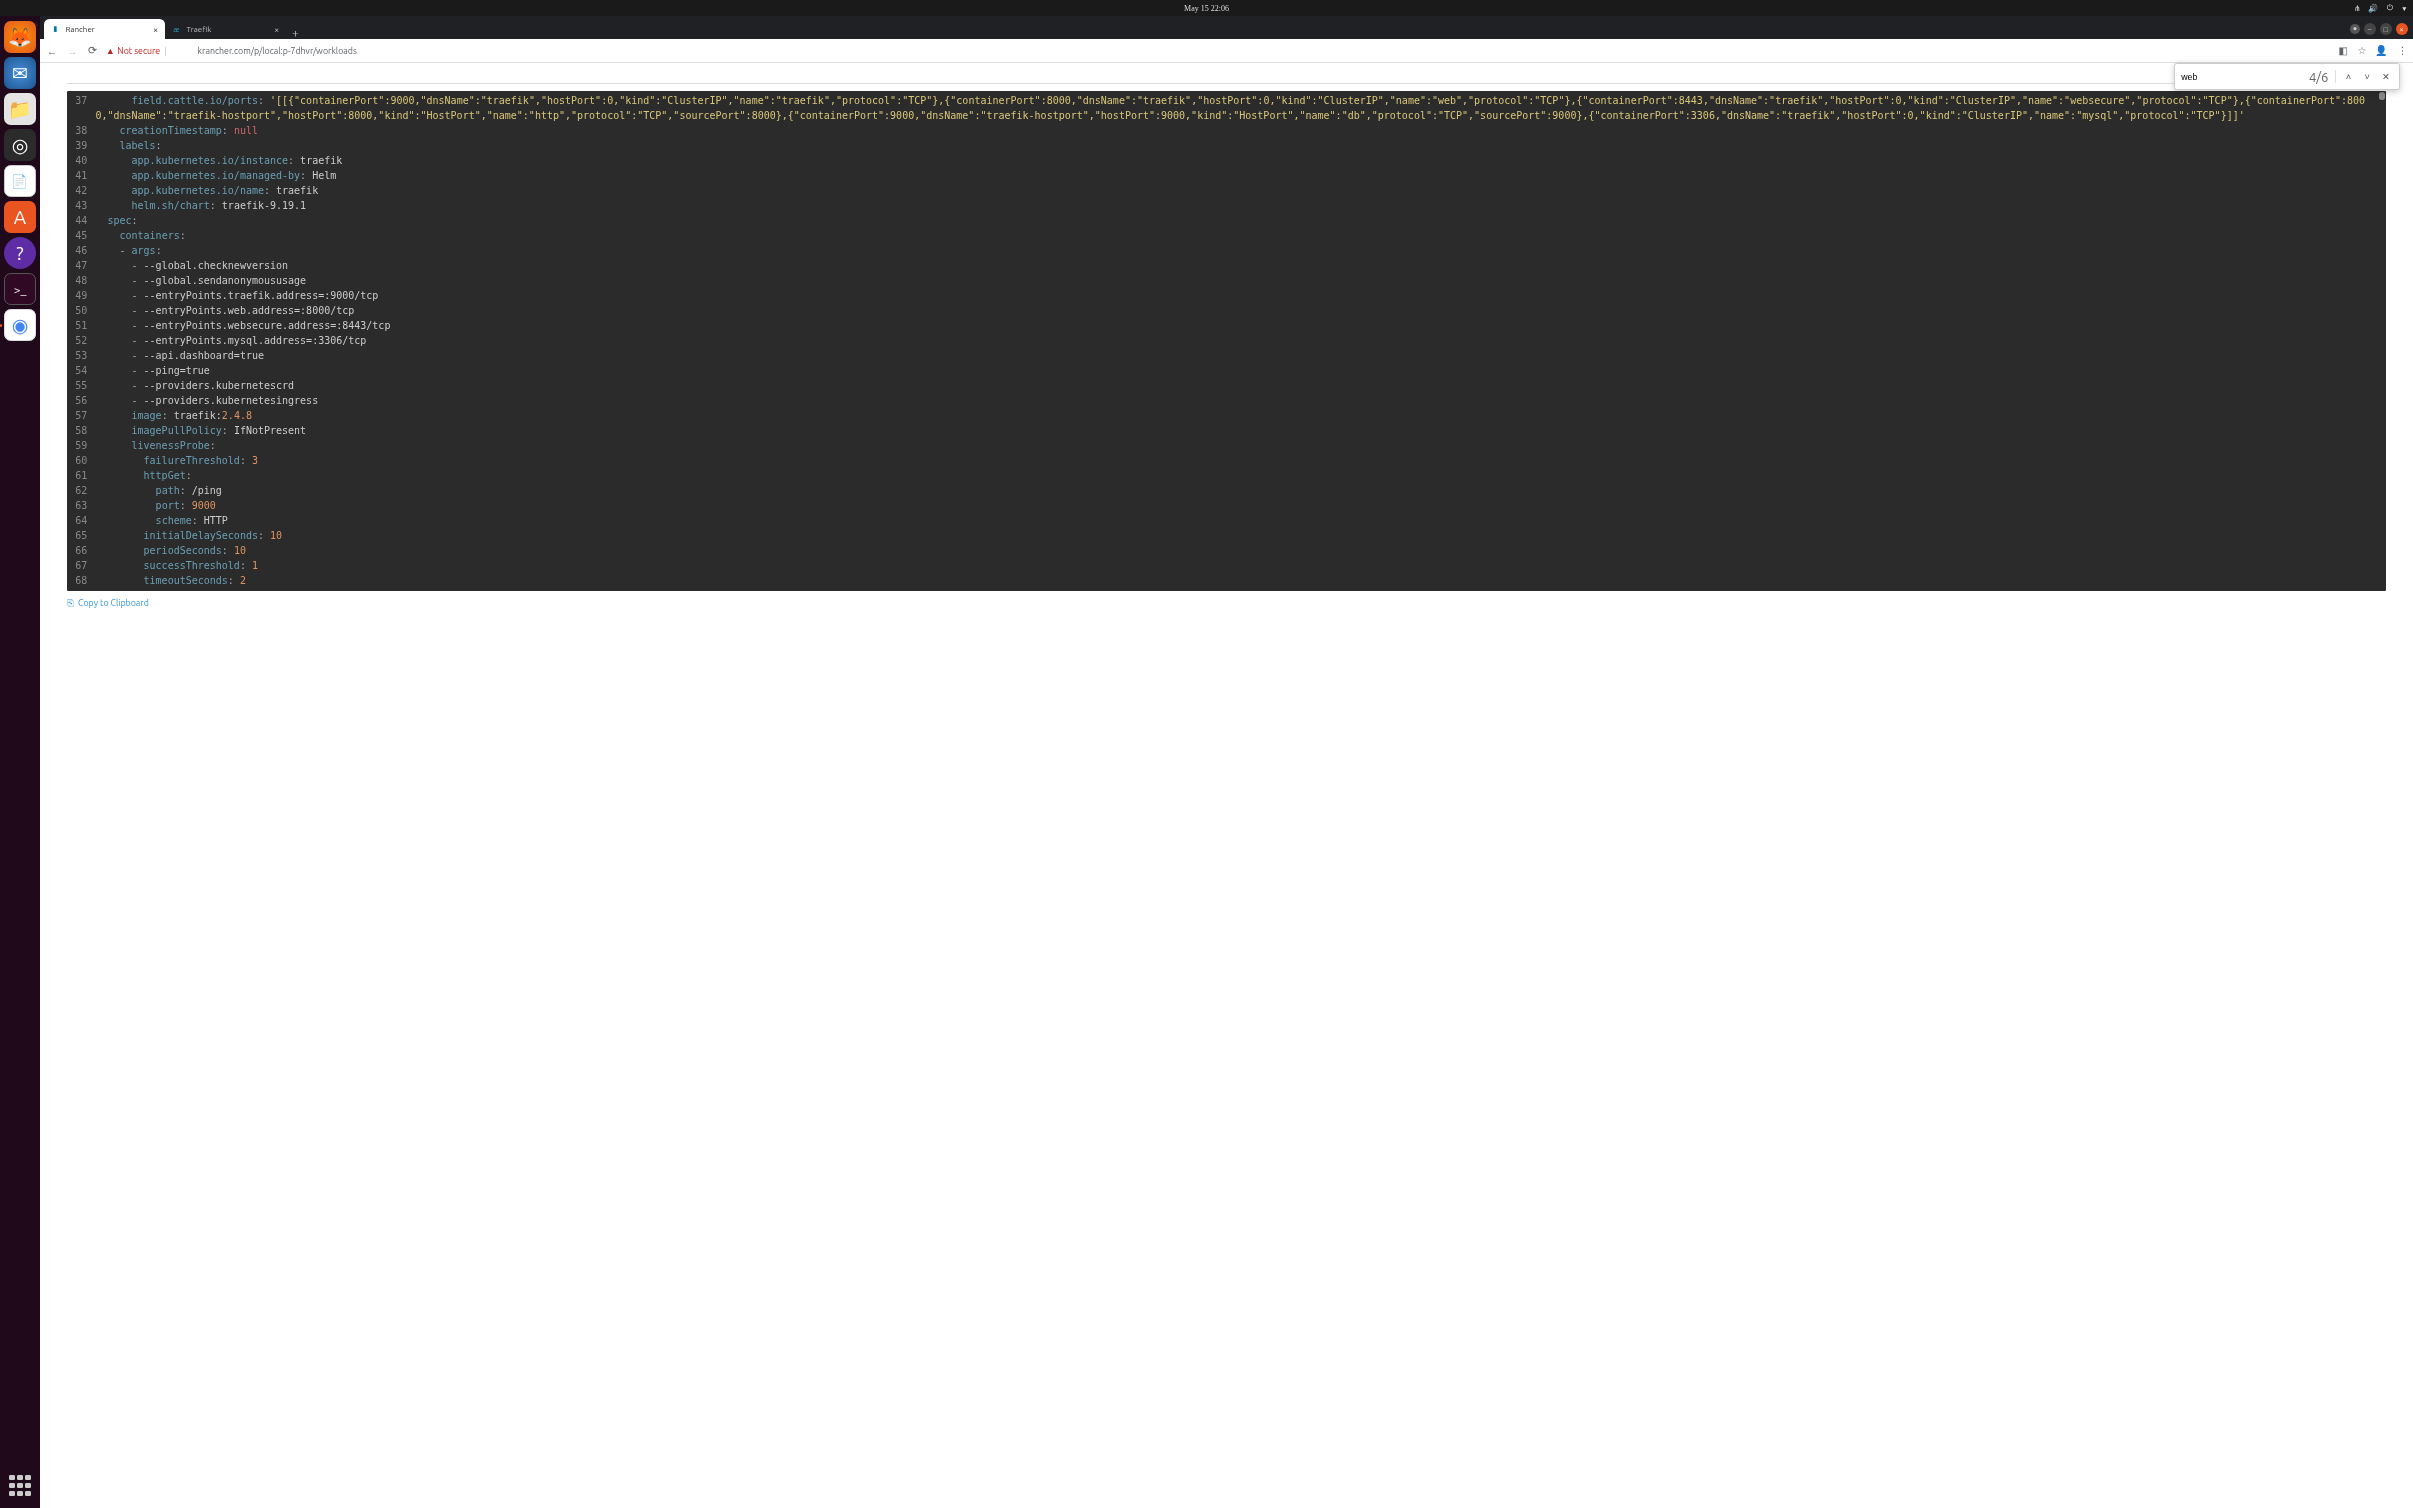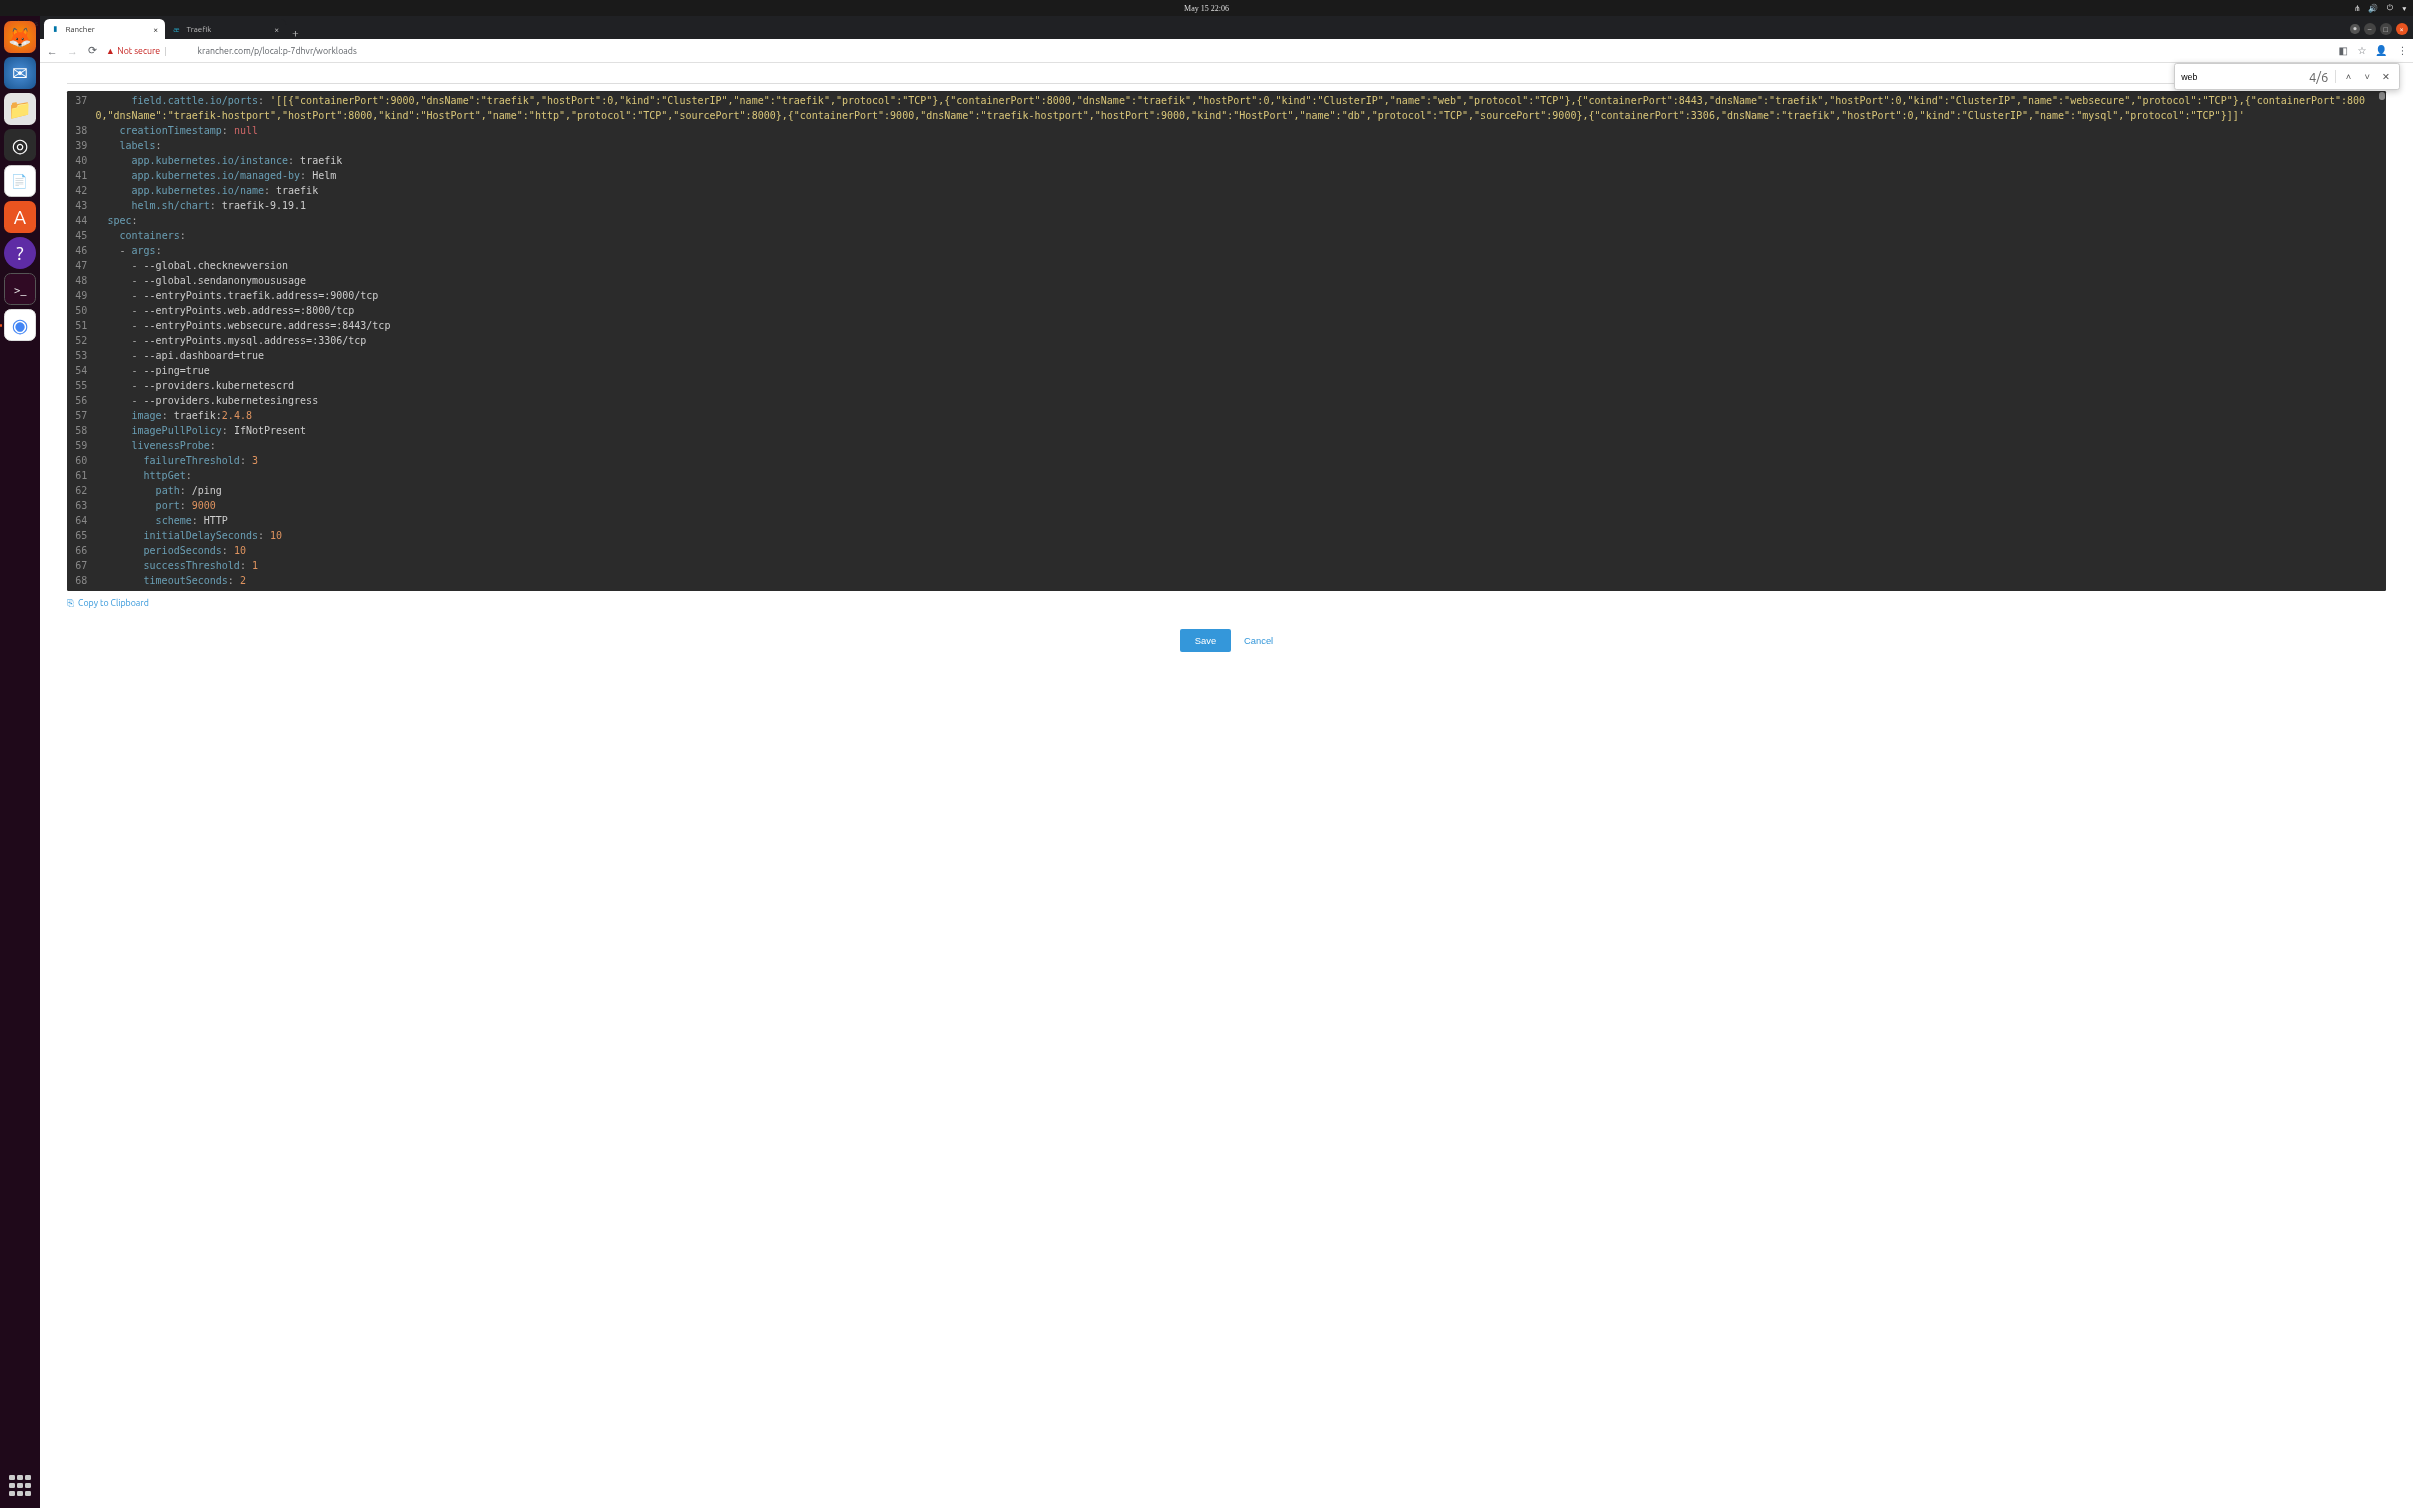--- a/index.html
+++ b/index.html
@@ -193,20 +193,16 @@
     <div class="editor-wrap">
       <div class="editor-scrollbar"></div>
       <div class="editor" id="editor"><div class="line"><span class="gutter">37</span><span class="code" style="white-space: pre-wrap;">      <span class="k-key">field.cattle.io/ports</span><span class="k-punc">: </span><span class="k-str">'[[{"containerPort":9000,"dnsName":"traefik","hostPort":0,"kind":"ClusterIP","name":"traefik","protocol":"TCP"},{"containerPort":8000,"dnsName":"traefik","hostPort":0,"kind":"ClusterIP","name":"web","protocol":"TCP"},{"containerPort":8443,"dnsName":"traefik","hostPort":0,"kind":"ClusterIP","name":"websecure","protocol":"TCP"},{"containerPort":8000,"dnsName":"traefik-hostport","hostPort":8000,"kind":"HostPort","name":"http","protocol":"TCP","sourcePort":8000},{"containerPort":9000,"dnsName":"traefik-hostport","hostPort":9000,"kind":"HostPort","name":"db","protocol":"TCP","sourcePort":9000},{"containerPort":3306,"dnsName":"traefik","hostPort":0,"kind":"ClusterIP","name":"mysql","protocol":"TCP"}]]'</span></span></div><div class="line"><span class="gutter">38</span><span class="code">    <span class="k-key">creationTimestamp</span><span class="k-punc">:</span> <span class="k-null">null</span></span></div><div class="line"><span class="gutter">39</span><span class="code">    <span class="k-key">labels</span><span class="k-punc">:</span></span></div><div class="line"><span class="gutter">40</span><span class="code">      <span class="k-key">app.kubernetes.io/instance</span><span class="k-punc">:</span> traefik</span></div><div class="line"><span class="gutter">41</span><span class="code">      <span class="k-key">app.kubernetes.io/managed-by</span><span class="k-punc">:</span> Helm</span></div><div class="line"><span class="gutter">42</span><span class="code">      <span class="k-key">app.kubernetes.io/name</span><span class="k-punc">:</span> traefik</span></div><div class="line"><span class="gutter">43</span><span class="code">      <span class="k-key">helm.sh/chart</span><span class="k-punc">:</span> traefik-9.19.1</span></div><div class="line"><span class="gutter">44</span><span class="code">  <span class="k-key">spec</span><span class="k-punc">:</span></span></div><div class="line"><span class="gutter">45</span><span class="code">    <span class="k-key">containers</span><span class="k-punc">:</span></span></div><div class="line"><span class="gutter">46</span><span class="code">    <span class="k-punc">- </span><span class="k-key">args</span><span class="k-punc">:</span></span></div><div class="line"><span class="gutter">47</span><span class="code">      <span class="k-punc">- </span>--global.checknewversion</span></div><div class="line"><span class="gutter">48</span><span class="code">      <span class="k-punc">- </span>--global.sendanonymoususage</span></div><div class="line"><span class="gutter">49</span><span class="code">      <span class="k-punc">- </span>--entryPoints.traefik.address=:9000/tcp</span></div><div class="line"><span class="gutter">50</span><span class="code">      <span class="k-punc">- </span>--entryPoints.web.address=:8000/tcp</span></div><div class="line"><span class="gutter">51</span><span class="code">      <span class="k-punc">- </span>--entryPoints.websecure.address=:8443/tcp</span></div><div class="line"><span class="gutter">52</span><span class="code">      <span class="k-punc">- </span>--entryPoints.mysql.address=:3306/tcp</span></div><div class="line"><span class="gutter">53</span><span class="code">      <span class="k-punc">- </span>--api.dashboard=true</span></div><div class="line"><span class="gutter">54</span><span class="code">      <span class="k-punc">- </span>--ping=true</span></div><div class="line"><span class="gutter">55</span><span class="code">      <span class="k-punc">- </span>--providers.kubernetescrd</span></div><div class="line"><span class="gutter">56</span><span class="code">      <span class="k-punc">- </span>--providers.kubernetesingress</span></div><div class="line"><span class="gutter">57</span><span class="code">      <span class="k-key">image</span><span class="k-punc">:</span> traefik:<span class="k-num">2.4.8</span></span></div><div class="line"><span class="gutter">58</span><span class="code">      <span class="k-key">imagePullPolicy</span><span class="k-punc">:</span> IfNotPresent</span></div><div class="line"><span class="gutter">59</span><span class="code">      <span class="k-key">livenessProbe</span><span class="k-punc">:</span></span></div><div class="line"><span class="gutter">60</span><span class="code">        <span class="k-key">failureThreshold</span><span class="k-punc">:</span> <span class="k-num">3</span></span></div><div class="line"><span class="gutter">61</span><span class="code">        <span class="k-key">httpGet</span><span class="k-punc">:</span></span></div><div class="line"><span class="gutter">62</span><span class="code">          <span class="k-key">path</span><span class="k-punc">:</span> /ping</span></div><div class="line"><span class="gutter">63</span><span class="code">          <span class="k-key">port</span><span class="k-punc">:</span> <span class="k-num">9000</span></span></div><div class="line"><span class="gutter">64</span><span class="code">          <span class="k-key">scheme</span><span class="k-punc">:</span> HTTP</span></div><div class="line"><span class="gutter">65</span><span class="code">        <span class="k-key">initialDelaySeconds</span><span class="k-punc">:</span> <span class="k-num">10</span></span></div><div class="line"><span class="gutter">66</span><span class="code">        <span class="k-key">periodSeconds</span><span class="k-punc">:</span> <span class="k-num">10</span></span></div><div class="line"><span class="gutter">67</span><span class="code">        <span class="k-key">successThreshold</span><span class="k-punc">:</span> <span class="k-num">1</span></span></div><div class="line"><span class="gutter">68</span><span class="code">        <span class="k-key">timeoutSeconds</span><span class="k-punc">:</span> <span class="k-num">2</span></span></div></div>
     </div>
 
     <a class="copy-link">
       <span>⎘</span>
       <span>Copy to Clipboard</span>
     </a>
 
-    <div class="action-row">
-      <button class="btn-save">Save</button>
-      <button class="btn-cancel">Cancel</button>
-    </div>
 
   </div>
 </div>
 
 
 </body></html>

